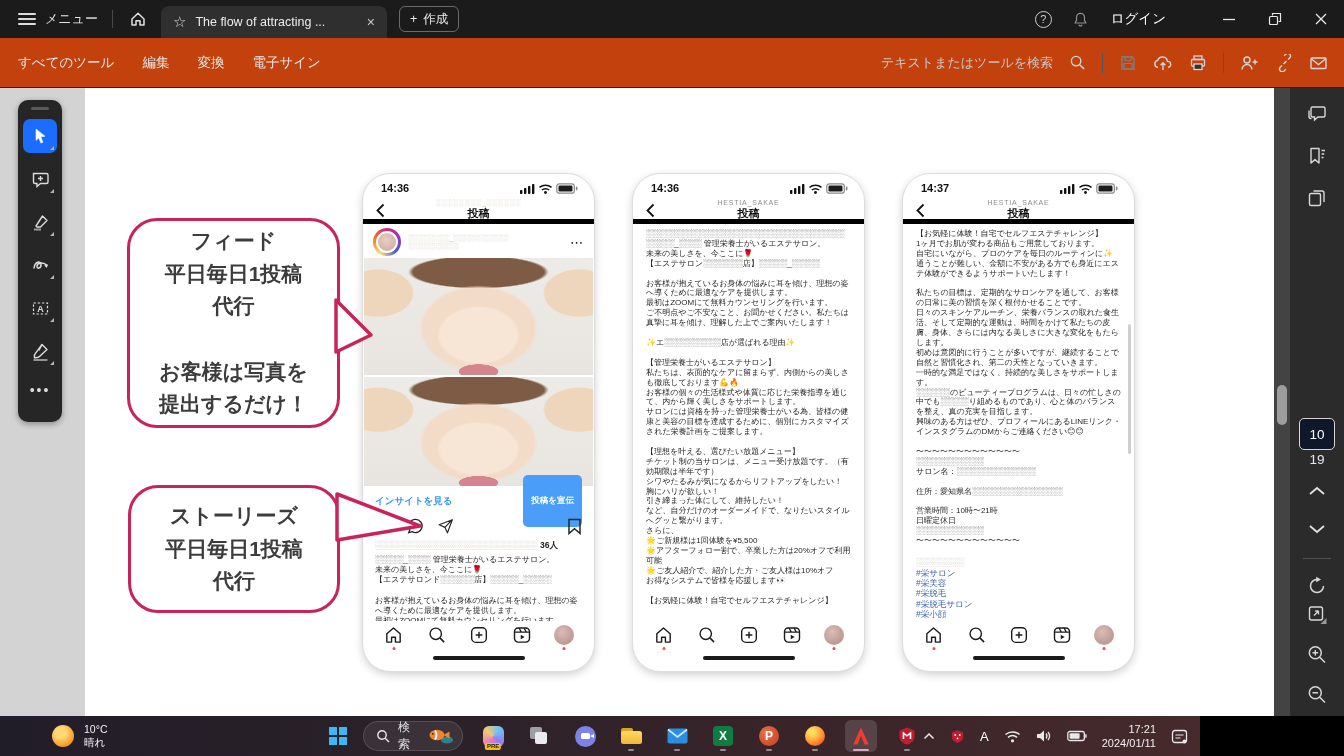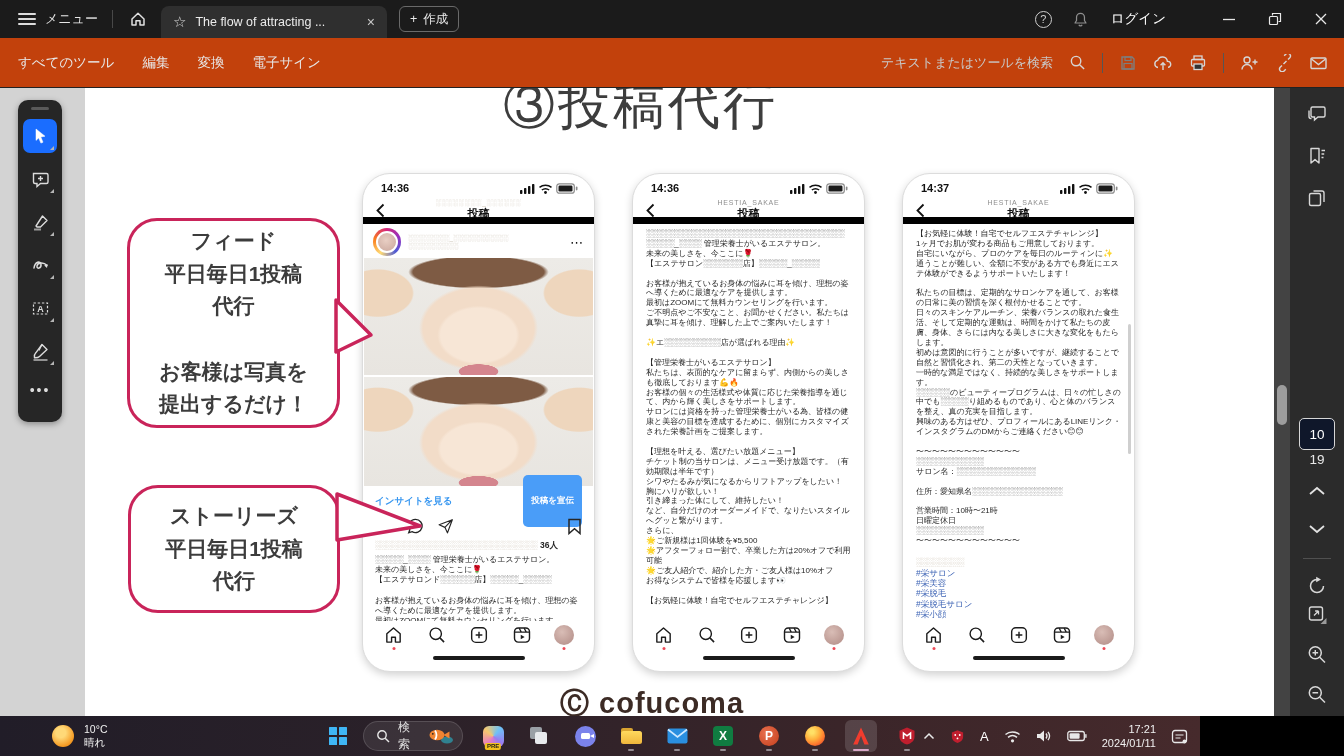--- a/index.html
+++ b/index.html
@@ -56,21 +56,21 @@
   
   .wm { position:absolute; left:560px; top:596px; font-size:29px; font-weight:bold; color:#3c2b25; letter-spacing:1px;}
 
   
   .phone { position:absolute; top:85px; width:233px; height:499px; background:#fff;
     border:1px solid #dcdcdc; border-radius:28px; box-shadow:0 3px 8px rgba(0,0,0,.18); overflow:hidden; z-index:4;}
   .p1 { left:362px; } .p2 { left:632px; } .p3 { left:902px; }
   .pstatus { position:absolute; top:6px; left:18px; right:16px; height:16px; display:flex; justify-content:space-between; align-items:center;}
   .ptime { font-size:11px; font-weight:bold; color:#111; }
   .sticons { display:flex; align-items:center; gap:3px; }
-  .ig-head { position:absolute; top:24px; left:0; right:0; height:26px; border-bottom:7px solid #000000; }
+  .ig-head { position:absolute; top:24px; left:0; right:0; height:26px; border-bottom:5px solid #000000; }
   .ig-back { position:absolute; left:13px; top:5px; }
   .ig-center { position:absolute; left:0; right:0; top:1px; text-align:center; }
   .ig-user { font-size:7px; color:#8e8e8e; letter-spacing:.8px; }
   .ig-sub { font-size:11px; font-weight:bold; color:#111; margin-top:0px; }
   .rz { color:#cdc4b6; }
   .avatar-row { position:absolute; top:53px; left:10px; right:10px; height:30px; display:flex; align-items:center; gap:7px;}
   .avatar { width:28px; height:28px; border-radius:50%;
     background:conic-gradient(from 210deg,#feda75,#fa7e1e,#d62976,#962fbf,#4f5bd5,#feda75);
     display:flex; align-items:center; justify-content:center; }
   .avatar i { width:22px; height:22px; border-radius:50%; border:2px solid #fff;
@@ -271,21 +271,20 @@
         <svg width="19" height="18" viewBox="0 0 19 18">
             <rect x="2" y="4" width="15" height="10.5" rx="1" fill="none" stroke="#d6d6d6" stroke-width="1.4"></rect>
             <path d="M2.5 5 L9.5 10.5 L16.5 5" fill="none" stroke="#d6d6d6" stroke-width="1.4"></path>
           </svg>
       </span>
     </div>
   </div>
 
   <div class="main">
     <div class="pdf-page"></div>
-    <div class="doc-title">③投稿代行</div>
 
     <div class="bubble b1">フィード
 平日毎日1投稿
 代行
 
 お客様は写真を
 提出するだけ！</div>
     <div class="bubble b2">ストーリーズ
 平日毎日1投稿
 代行</div>
@@ -619,21 +618,20 @@
           </span>
       </div>
       <div class="home-ind"></div>
     </div>
 
     <svg class="tails">
       <polygon points="336,212 371,247 336,264" fill="#ffffff" stroke="#c9245a" stroke-width="3.5" stroke-linejoin="round"></polygon>
       <polygon points="337,406 420,438 337,452" fill="#ffffff" stroke="#c9245a" stroke-width="3.5" stroke-linejoin="round"></polygon>
     </svg>
 
-    <div class="wm">Ⓒ cofucoma</div>
 
     <div class="left-tools">
       <span class="grip"></span>
       <span class="toolbtn active">
         <svg width="18" height="18" viewBox="0 0 18 18">
             <path d="M5 2 L14 9.2 L9.8 10 L12 15.2 L9.9 16.1 L7.7 10.9 L5 13.4 Z" fill="#fff" stroke="#fff" stroke-width="0.5" stroke-linejoin="round"></path>
           </svg>
         <i class="corner"></i>
       </span>
       <span class="toolbtn">

